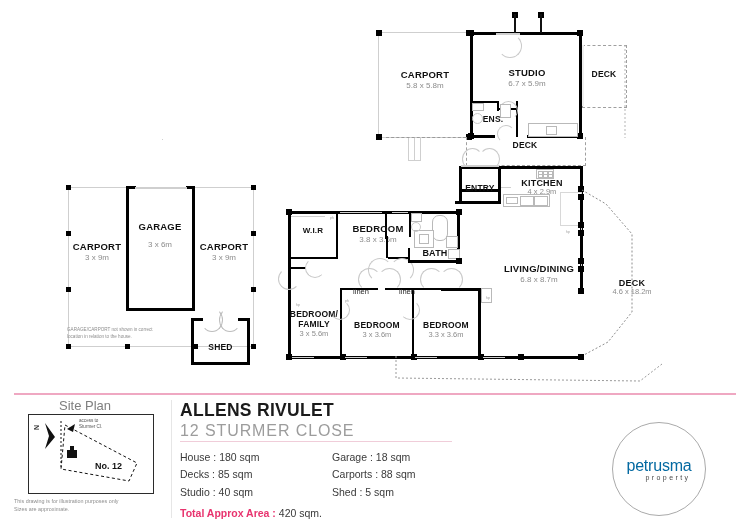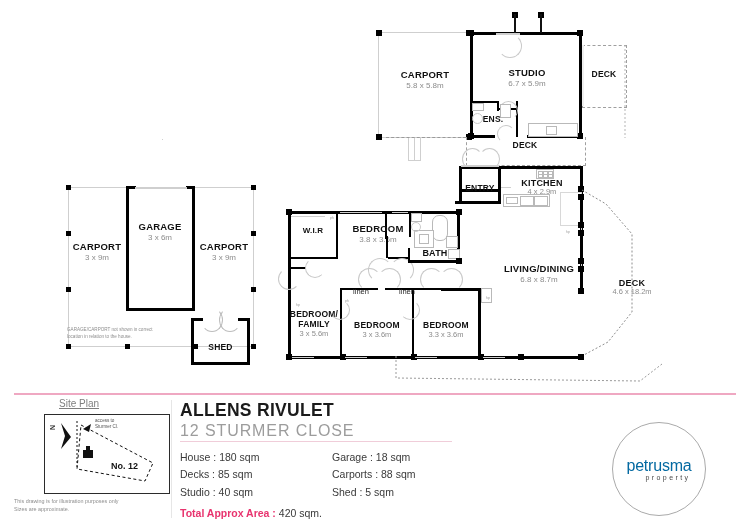--- a/index.html
+++ b/index.html
@@ -21,22 +21,22 @@
   .rdim{color:#8c8c8c;white-space:nowrap;}
   .fixture{position:absolute;border:1px solid #b9b9b9;background:#fff;}
   .swing{position:absolute;border:1px solid #c9c9c9;border-radius:50%;}
   .tinytxt{position:absolute;font-size:3.4px;color:#9a9a9a;}
 
   
   .pinkrule{position:absolute;background:#efa8c2;height:1.6px;}
   .vrule{position:absolute;background:#e6e6e6;width:1px;}
 
   #siteplan-wrap{position:absolute;left:14px;top:398px;width:155px;height:125px;}
-  .site-title{position:absolute;left:45px;top:0px;font-size:10px;color:#7e7e7e;text-decoration:underline;}
-  .site-box{position:absolute;left:30px;top:16px;width:124px;height:78px;
+  .site-title{position:absolute;left:45px;top:0px;font-size:13px;color:#7e7e7e;}
+  .site-box{position:absolute;left:14px;top:16px;width:124px;height:78px;
             border:1px solid #2b2b2b;background:#fff;overflow:hidden;}
   .disclaimer{position:absolute;left:0px;top:100px;font-size:5.4px;color:#8e8e8e;line-height:1.45;}
 
   #detail{position:absolute;left:180px;top:400px;width:400px;}
   .h-main{font-size:17.5px;font-weight:bold;letter-spacing:.3px;color:#1b1b1b;}
   .h-sub{font-size:16px;letter-spacing:.9px;color:#9c9c9c;margin-top:1px;}
   .areas{margin-top:9px;display:flex;}
   .acol{width:152px;}
   .arow{font-size:10.5px;color:#3a3a3a;line-height:1.65;white-space:nowrap;}
   .total{margin-top:6px;font-size:10.5px;white-space:nowrap;}
@@ -77,21 +77,21 @@
 
       <div class="wall" style="left:126px;top:186px;width:3px;height:125px;"></div>
       <div class="wall" style="left:192px;top:186px;width:3px;height:125px;"></div>
       <div class="wall" style="left:126px;top:308px;width:69px;height:3px;"></div>
       <div class="wall" style="left:126px;top:186px;width:10px;height:3px;"></div>
       <div class="wall" style="left:186px;top:186px;width:9px;height:3px;"></div>
       <div class="light" style="left:135px;top:187px;width:52px;height:2px;"></div>
 
       <div class="room" style="left:119px;top:222px;width:82px;">
         <div class="rname" style="font-size:9.5px;">GARAGE</div>
-        <div class="rdim" style="font-size:8px;">3 x 6m</div>
+        <div class="rdim" style="font-size:8px;margin-top:7px;">3 x 6m</div>
       </div>
 
       <div class="room" style="left:67px;top:242px;width:60px;">
         <div class="rname" style="font-size:9.5px;">CARPORT</div>
         <div class="rdim" style="font-size:8px;">3 x 9m</div>
       </div>
 
       <div class="room" style="left:194px;top:242px;width:60px;">
         <div class="rname" style="font-size:9.5px;">CARPORT</div>
         <div class="rdim" style="font-size:8px;">3 x 9m</div>

